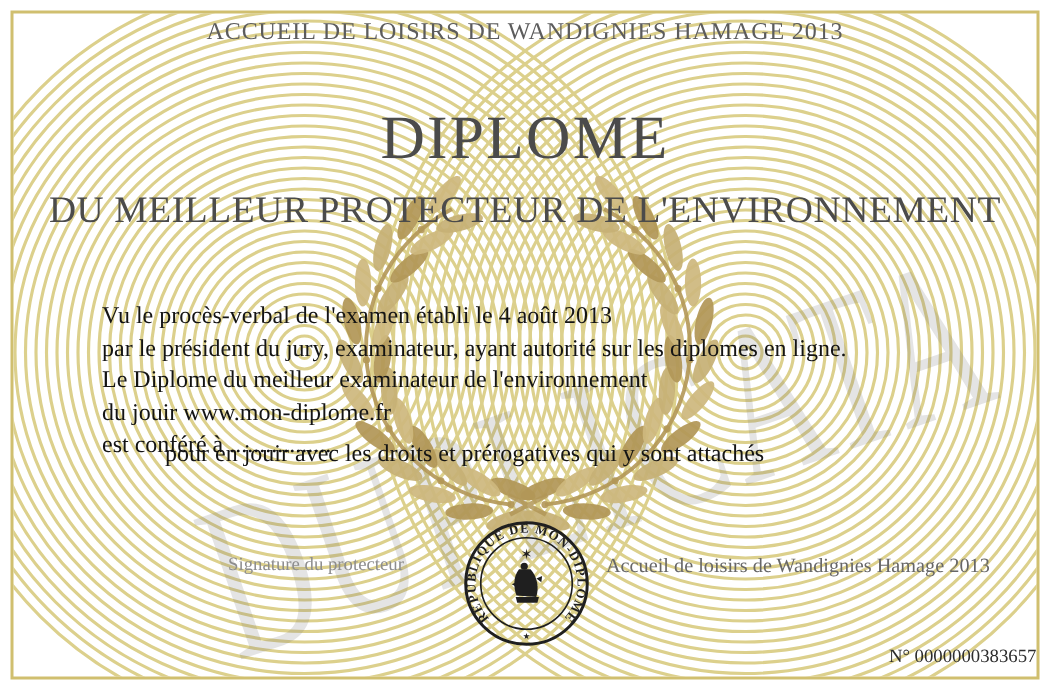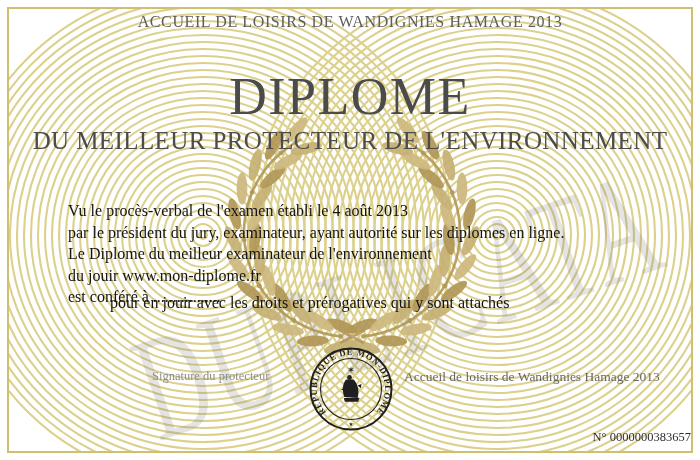--- a/index.html
+++ b/index.html
@@ -12,21 +12,21 @@
     position:absolute;left:142px;top:318px;z-index:1;
     font-size:150px;line-height:150px;font-weight:normal;white-space:nowrap;
     letter-spacing:6px;color:rgba(118,118,118,0.20);
     transform:rotate(-19deg) scaleX(0.62);transform-origin:0 50%;
     font-family:"Liberation Serif",serif;user-select:none;
   }
   svg.wreath{position:absolute;left:0;top:0;z-index:2;}
   .txt{position:absolute;z-index:3;white-space:nowrap;}
   .header{top:13px;left:0;width:100%;text-align:center;font-size:16px;
     letter-spacing:0.6px;color:#5c5c5c;}
-  .title{top:67px;left:0;width:100%;text-align:center;font-size:52px;
+  .title{top:67px;left:0;width:100%;text-align:center;font-size:41px;
     letter-spacing:1.5px;color:#4b4b4b;}
   .subtitle{top:127px;left:0;width:100%;text-align:center;font-size:25px;
     letter-spacing:0.4px;color:#4b4b4b;}
   .body-block{left:68px;top:200px;font-size:16px;line-height:21.6px;color:#141414;}
   .closing{left:110px;top:294px;font-size:16px;color:#141414;}
   .signature{left:152px;top:369px;font-size:12.5px;color:#8d8d8d;}
   .issuer{left:404px;top:369px;font-size:13.5px;color:#676767;}
   .footer-left{left:14px;top:431px;font-size:12px;color:#6e6e6e;}
   .footer-right{right:9px;top:430px;font-size:12.5px;color:#2d2d2d;}
   svg.seal{position:absolute;left:307px;top:345px;z-index:4;}

